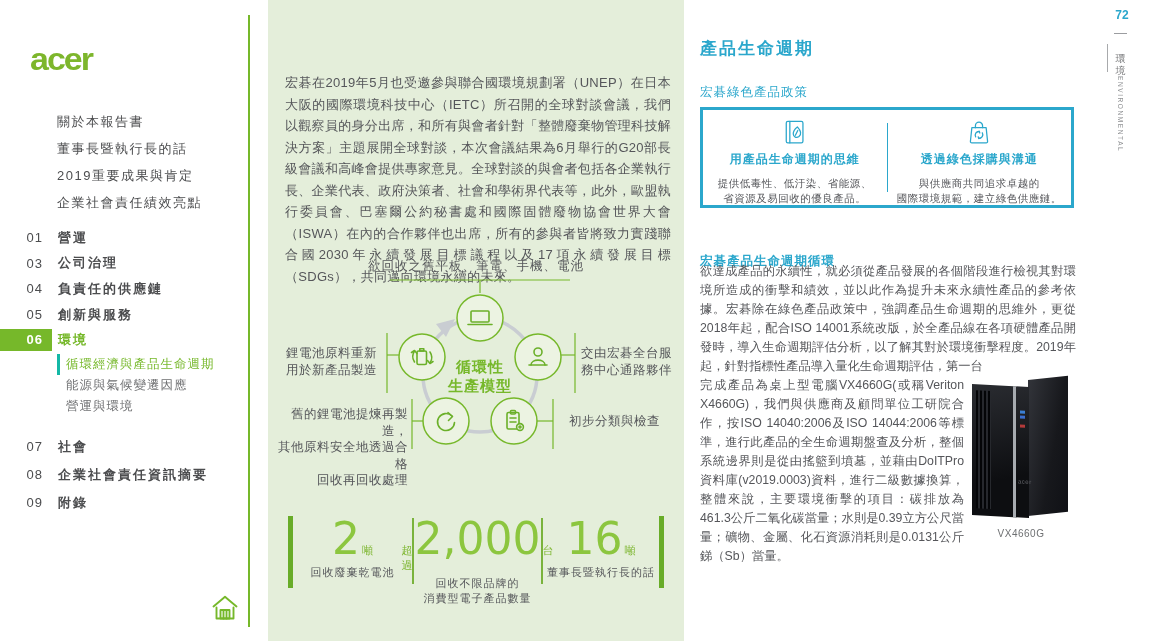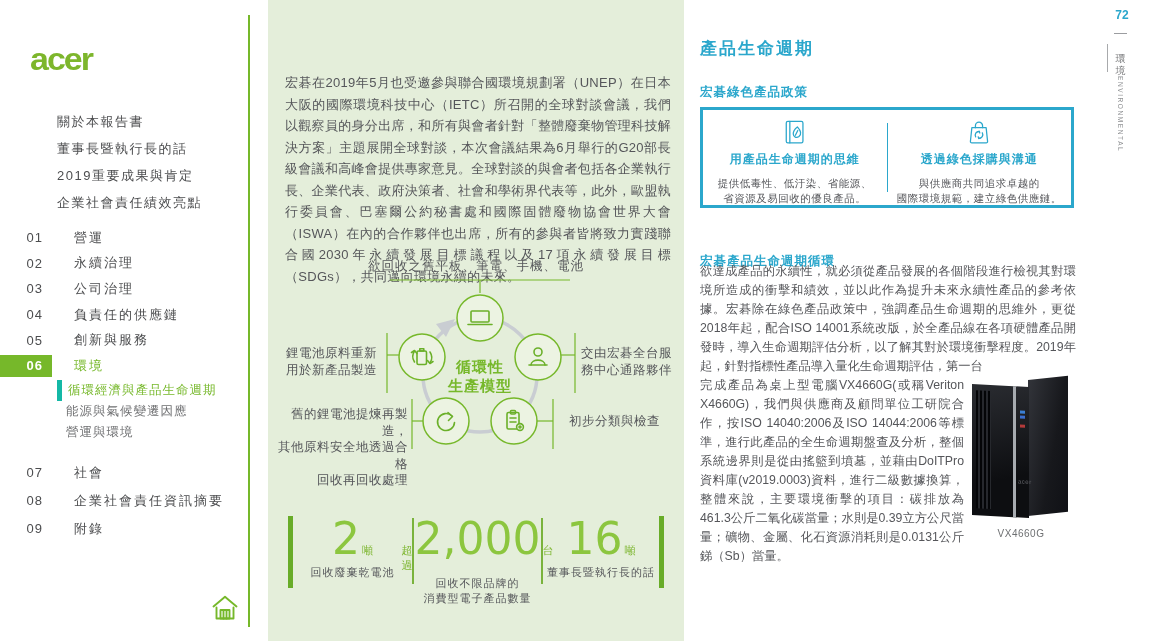--- a/index.html
+++ b/index.html
@@ -13,26 +13,26 @@
   .sidebar{position:absolute;left:0;top:0;width:268px;height:641px;background:#fff;}
   .side-divider{position:absolute;left:248px;top:15px;width:2px;height:612px;background:#76b82a;}
   .logo{position:absolute;left:30px;top:40px;font-size:34px;font-weight:bold;
         color:#7db62c;letter-spacing:-2px;transform:scaleY(.92);}
   .nav{position:absolute;left:0;top:108px;width:248px;font-size:13px;color:#4c4d4f;}
   .nav-top{display:block;margin-left:57px;line-height:27px;letter-spacing:1.5px;cursor:pointer;}
   .nav-rows{margin-top:9px;}
   .nav-row{display:flex;align-items:center;height:25.6px;cursor:pointer;}
   .nav-row.wide{height:28px;}
   .nav-num{width:52px;text-align:right;padding-right:9px;box-sizing:border-box;letter-spacing:1px;}
-  .nav-label{margin-left:22px;letter-spacing:2px;}
+  .nav-label{margin-left:6px;letter-spacing:2px;font-weight:bold;}
   .nav-row.active .nav-num{background:#76b82a;color:#fff;font-weight:bold;height:22px;line-height:22px;}
   .nav-row.active .nav-label{color:#76b82a;}
   .sub-list{margin:1px 0 16px 57px;font-size:12.5px;}
   .sub-item{line-height:21px;color:#6e6f71;letter-spacing:1px;padding-left:9px;cursor:pointer;}
-  .sub-item.active{color:#76b82a;border-left:5px solid #14b8a6;padding-left:6px;}
+  .sub-item.active{color:#76b82a;border-left:3px solid #14b8a6;padding-left:6px;}
   .home{position:absolute;left:211px;top:594px;width:28px;height:28px;cursor:pointer;}
   
   .green-panel{position:absolute;left:268px;top:0;width:416px;height:641px;background:#e4eeda;}
   .gp-para{position:absolute;top:72px;left:17px;width:386px;font-size:13px;line-height:21.5px;
            text-align:justify;color:#55565a;letter-spacing:.3px;}
   .cycle{position:absolute;top:253px;left:0;width:416px;height:258px;}
   .cycle svg{position:absolute;left:0;top:0;}
   .cycle-top-label{position:absolute;top:5px;left:0;width:100%;text-align:center;
                    font-size:12.5px;color:#55565a;letter-spacing:1px;}
   .cycle-center{position:absolute;left:152px;top:104px;width:120px;text-align:center;
@@ -53,21 +53,21 @@
   .stat-line{display:flex;align-items:baseline;justify-content:center;}
   .stat-value{font-family:"DejaVu Sans",sans-serif;font-size:44px;line-height:46px;color:#8cc63f;}
   .stat-prefix{font-size:11px;color:#7fb733;margin-right:2px;}
   .stat-unit{font-size:11px;color:#7fb733;margin-left:2px;}
   .stat-caption{font-size:11px;color:#55565a;margin-top:3px;line-height:15px;
                 text-align:center;white-space:pre-line;letter-spacing:1px;}
   
   .main{position:absolute;left:684px;top:0;width:416px;height:641px;background:#fff;}
   .main-title{position:absolute;left:16px;top:37px;font-size:17px;font-weight:bold;
               color:#2ba7cc;letter-spacing:2px;}
-  .policy-heading{position:absolute;left:16px;top:84px;font-size:12.5px;font-weight:bold;
+  .policy-heading{position:absolute;left:16px;top:84px;font-size:12.5px;font-weight:normal;
                   color:#2ba7cc;letter-spacing:1px;}
   .policy-box{position:absolute;left:16px;top:107px;width:374px;height:101px;
               border:3px solid #2ba7cc;box-sizing:border-box;display:flex;background:#fff;}
   .policy-card{flex:1;display:flex;flex-direction:column;align-items:center;padding-top:9px;}
   .policy-divider{width:1px;background:#2ba7cc;margin:13px 0;}
   .policy-title{font-size:12px;font-weight:bold;color:#2ba7cc;margin-top:5px;letter-spacing:1px;}
   .policy-text{font-size:10.5px;color:#55565a;margin-top:8px;text-align:center;
                line-height:14.5px;white-space:pre-line;letter-spacing:.5px;}
   .section-heading{position:absolute;left:16px;top:253px;font-size:12.5px;font-weight:bold;
                    color:#2ba7cc;letter-spacing:1px;}
@@ -110,24 +110,20 @@
     <span class="nav-top">董事長暨執行長的話</span>
     <span class="nav-top">2019重要成果與肯定</span>
     <span class="nav-top">企業社會責任績效亮點</span>
 
     <div class="nav-rows">
       <div class="nav-row">
         <span class="nav-num">01</span>
         <span class="nav-label">營運</span>
       </div>
       <div class="nav-row">
-        <span class="nav-num">02</span>
-        <span class="nav-label">永續治理</span>
-      </div>
-      <div class="nav-row">
         <span class="nav-num">03</span>
         <span class="nav-label">公司治理</span>
       </div>
       <div class="nav-row">
         <span class="nav-num">04</span>
         <span class="nav-label">負責任的供應鏈</span>
       </div>
       <div class="nav-row">
         <span class="nav-num">05</span>
         <span class="nav-label">創新與服務</span>

